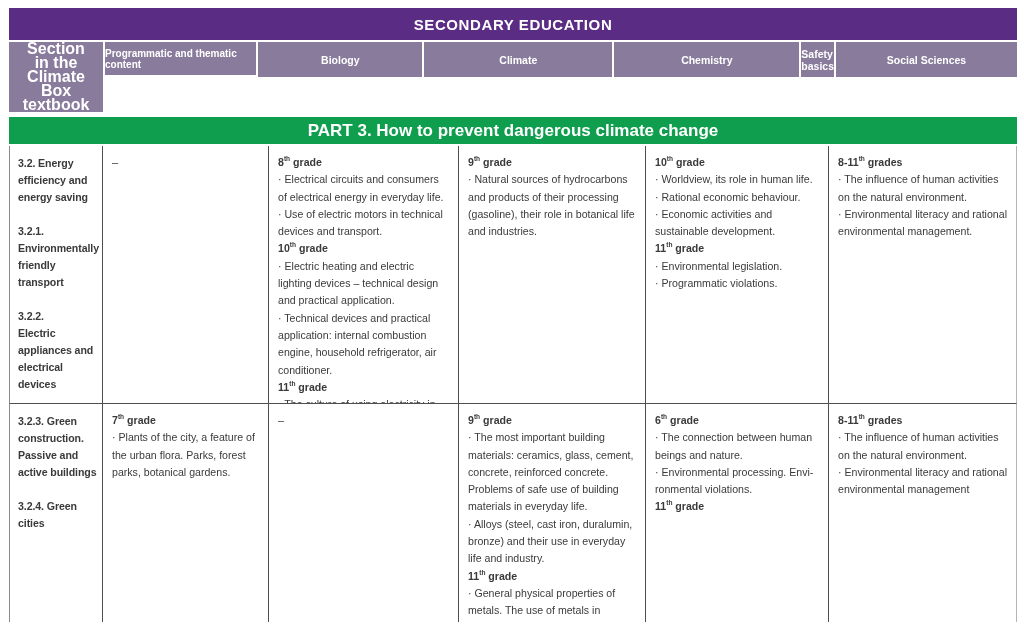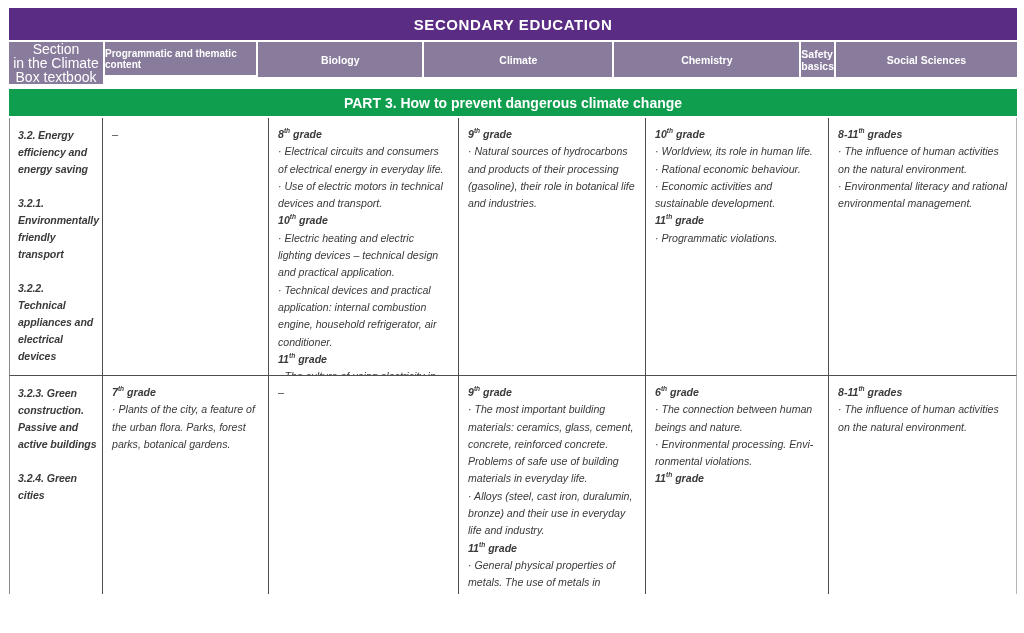--- a/index.html
+++ b/index.html
@@ -15,36 +15,36 @@
   .page{position:relative;width:1024px;height:633px;overflow:hidden;background:#fff;}
   .table{position:absolute;left:9px;top:8px;width:1008px;}
 
   
   .title-bar{height:32px;background:var(--header-purple);display:flex;align-items:center;justify-content:center;margin-bottom:2px;}
   .title-bar span{color:#fff;font-weight:bold;font-size:15px;letter-spacing:.6px;}
 
   
   .thead{display:flex;gap:2px;background:#fff;}
   .section-head{width:94px;background:var(--subheader-purple);display:flex;align-items:center;justify-content:center;text-align:center;}
-  .section-head span{color:#fff;font-weight:normal;font-size:14px;line-height:14px;white-space:pre-line;}
+  .section-head span{color:#fff;font-weight:bold;font-size:16px;line-height:14px;white-space:pre-line;}
   .content-head{flex:1;display:flex;flex-direction:row;gap:2px;}
   .group-band{height:33px;background:var(--subheader-purple);display:flex;align-items:center;justify-content:center;color:#fff;font-weight:bold;font-size:10px;}
   .subject-band{height:35px;display:flex;gap:2px;}
   .subject{background:var(--subheader-purple);display:flex;align-items:center;justify-content:center;color:#fff;font-weight:bold;font-size:10.5px;}
   .subject.s0{width:164px;}.subject.s1{width:188px;}.subject.s2{width:185px;}.subject.s3{width:181px;}.subject.s4{flex:1;}
 
   
-  .part-banner{margin-top:5px;height:27px;background:var(--banner-green);display:flex;align-items:center;justify-content:center;color:#fff;font-weight:bold;font-size:14px;}
+  .part-banner{margin-top:5px;height:27px;background:var(--banner-green);display:flex;align-items:center;justify-content:center;color:#fff;font-weight:bold;font-size:17px;}
 
   
   .tbody{margin-top:2px;}
   .body-row{display:grid;grid-template-columns:94px 166px 190px 187px 183px 188px;}
   .row-0{height:258px;}
   .row-1{height:218px;}
-  .cell{border-right:1px solid var(--body-border);overflow:hidden;font-style:italic;}
+  .cell{border-right:1px solid var(--body-border);overflow:hidden;}
   .cell:first-child{border-left:1px solid #8a8a8a;}
   .cell:last-child{border-right:1px solid #b5b5b5;}
   .row-0 .cell{border-bottom:1px solid var(--body-border);}
   .section-cell{padding:9px 2px 0 8px;}
   .section-para{font-weight:bold;font-size:10.6px;line-height:17px;white-space:pre-line;margin-bottom:17px;letter-spacing:-.1px;}
   .content-cell{padding:8px 8px 0 9px;font-size:10.6px;line-height:17.3px;}
   .grade{font-weight:bold;}
   .grade sup{font-size:.62em;line-height:0;}
   .bullet{}
   .dash{padding-top:0;font-size:11px;}
@@ -82,21 +82,21 @@
     <div class="tbody">
         <div class="body-row row-0">
           <div class="cell section-cell">
             <div class="section-para">3.2. Energy
 efficiency and
 energy saving</div>
             <div class="section-para">3.2.1.
 Environmentally
 friendly transport</div>
             <div class="section-para">3.2.2.
-Technical
+Electric
 appliances and
 electrical devices</div>
           </div>
           <div class="cell content-cell">
             <div class="dash">–</div>
           </div>
           <div class="cell content-cell">
             <div class="grade"><span>8</span><sup>th</sup><span> grade</span></div>
             <div class="bullet">· Electrical circuits and consumers of electrical energy in everyday life.</div>
             <div class="bullet">· Use of electric motors in technical devices and transport.</div>
@@ -109,20 +109,21 @@
           <div class="cell content-cell">
             <div class="grade"><span>9</span><sup>th</sup><span> grade</span></div>
             <div class="bullet">· Natural sources of hydrocarbons and products of their processing (gasoline), their role in botanical life and industries.</div>
           </div>
           <div class="cell content-cell">
             <div class="grade"><span>10</span><sup>th</sup><span> grade</span></div>
             <div class="bullet">· Worldview, its role in human life.</div>
             <div class="bullet">· Rational economic behaviour.</div>
             <div class="bullet">· Economic activities and sustainable development.</div>
             <div class="grade"><span>11</span><sup>th</sup><span> grade</span></div>
+            <div class="bullet">· Environmental legislation.</div>
             <div class="bullet">· Programmatic violations.</div>
           </div>
           <div class="cell content-cell">
             <div class="grade"><span>8-11</span><sup>th</sup><span> grades</span></div>
             <div class="bullet">· The influence of human activities on the natural environment.</div>
             <div class="bullet">· Environmental literacy and rational environmental management.</div>
           </div>
         </div>
         <div class="body-row row-1">
           <div class="cell section-cell">
@@ -148,18 +149,19 @@
           </div>
           <div class="cell content-cell">
             <div class="grade"><span>6</span><sup>th</sup><span> grade</span></div>
             <div class="bullet">· The connection between human beings and nature.</div>
             <div class="bullet">· Environmental processing. Envi-ronmental violations.</div>
             <div class="grade"><span>11</span><sup>th</sup><span> grade</span></div>
           </div>
           <div class="cell content-cell">
             <div class="grade"><span>8-11</span><sup>th</sup><span> grades</span></div>
             <div class="bullet">· The influence of human activities on the natural environment.</div>
+            <div class="bullet">· Environmental literacy and rational environmental management</div>
           </div>
         </div>
       </div>
 
   </div>
 </div>
 
 </body></html>

